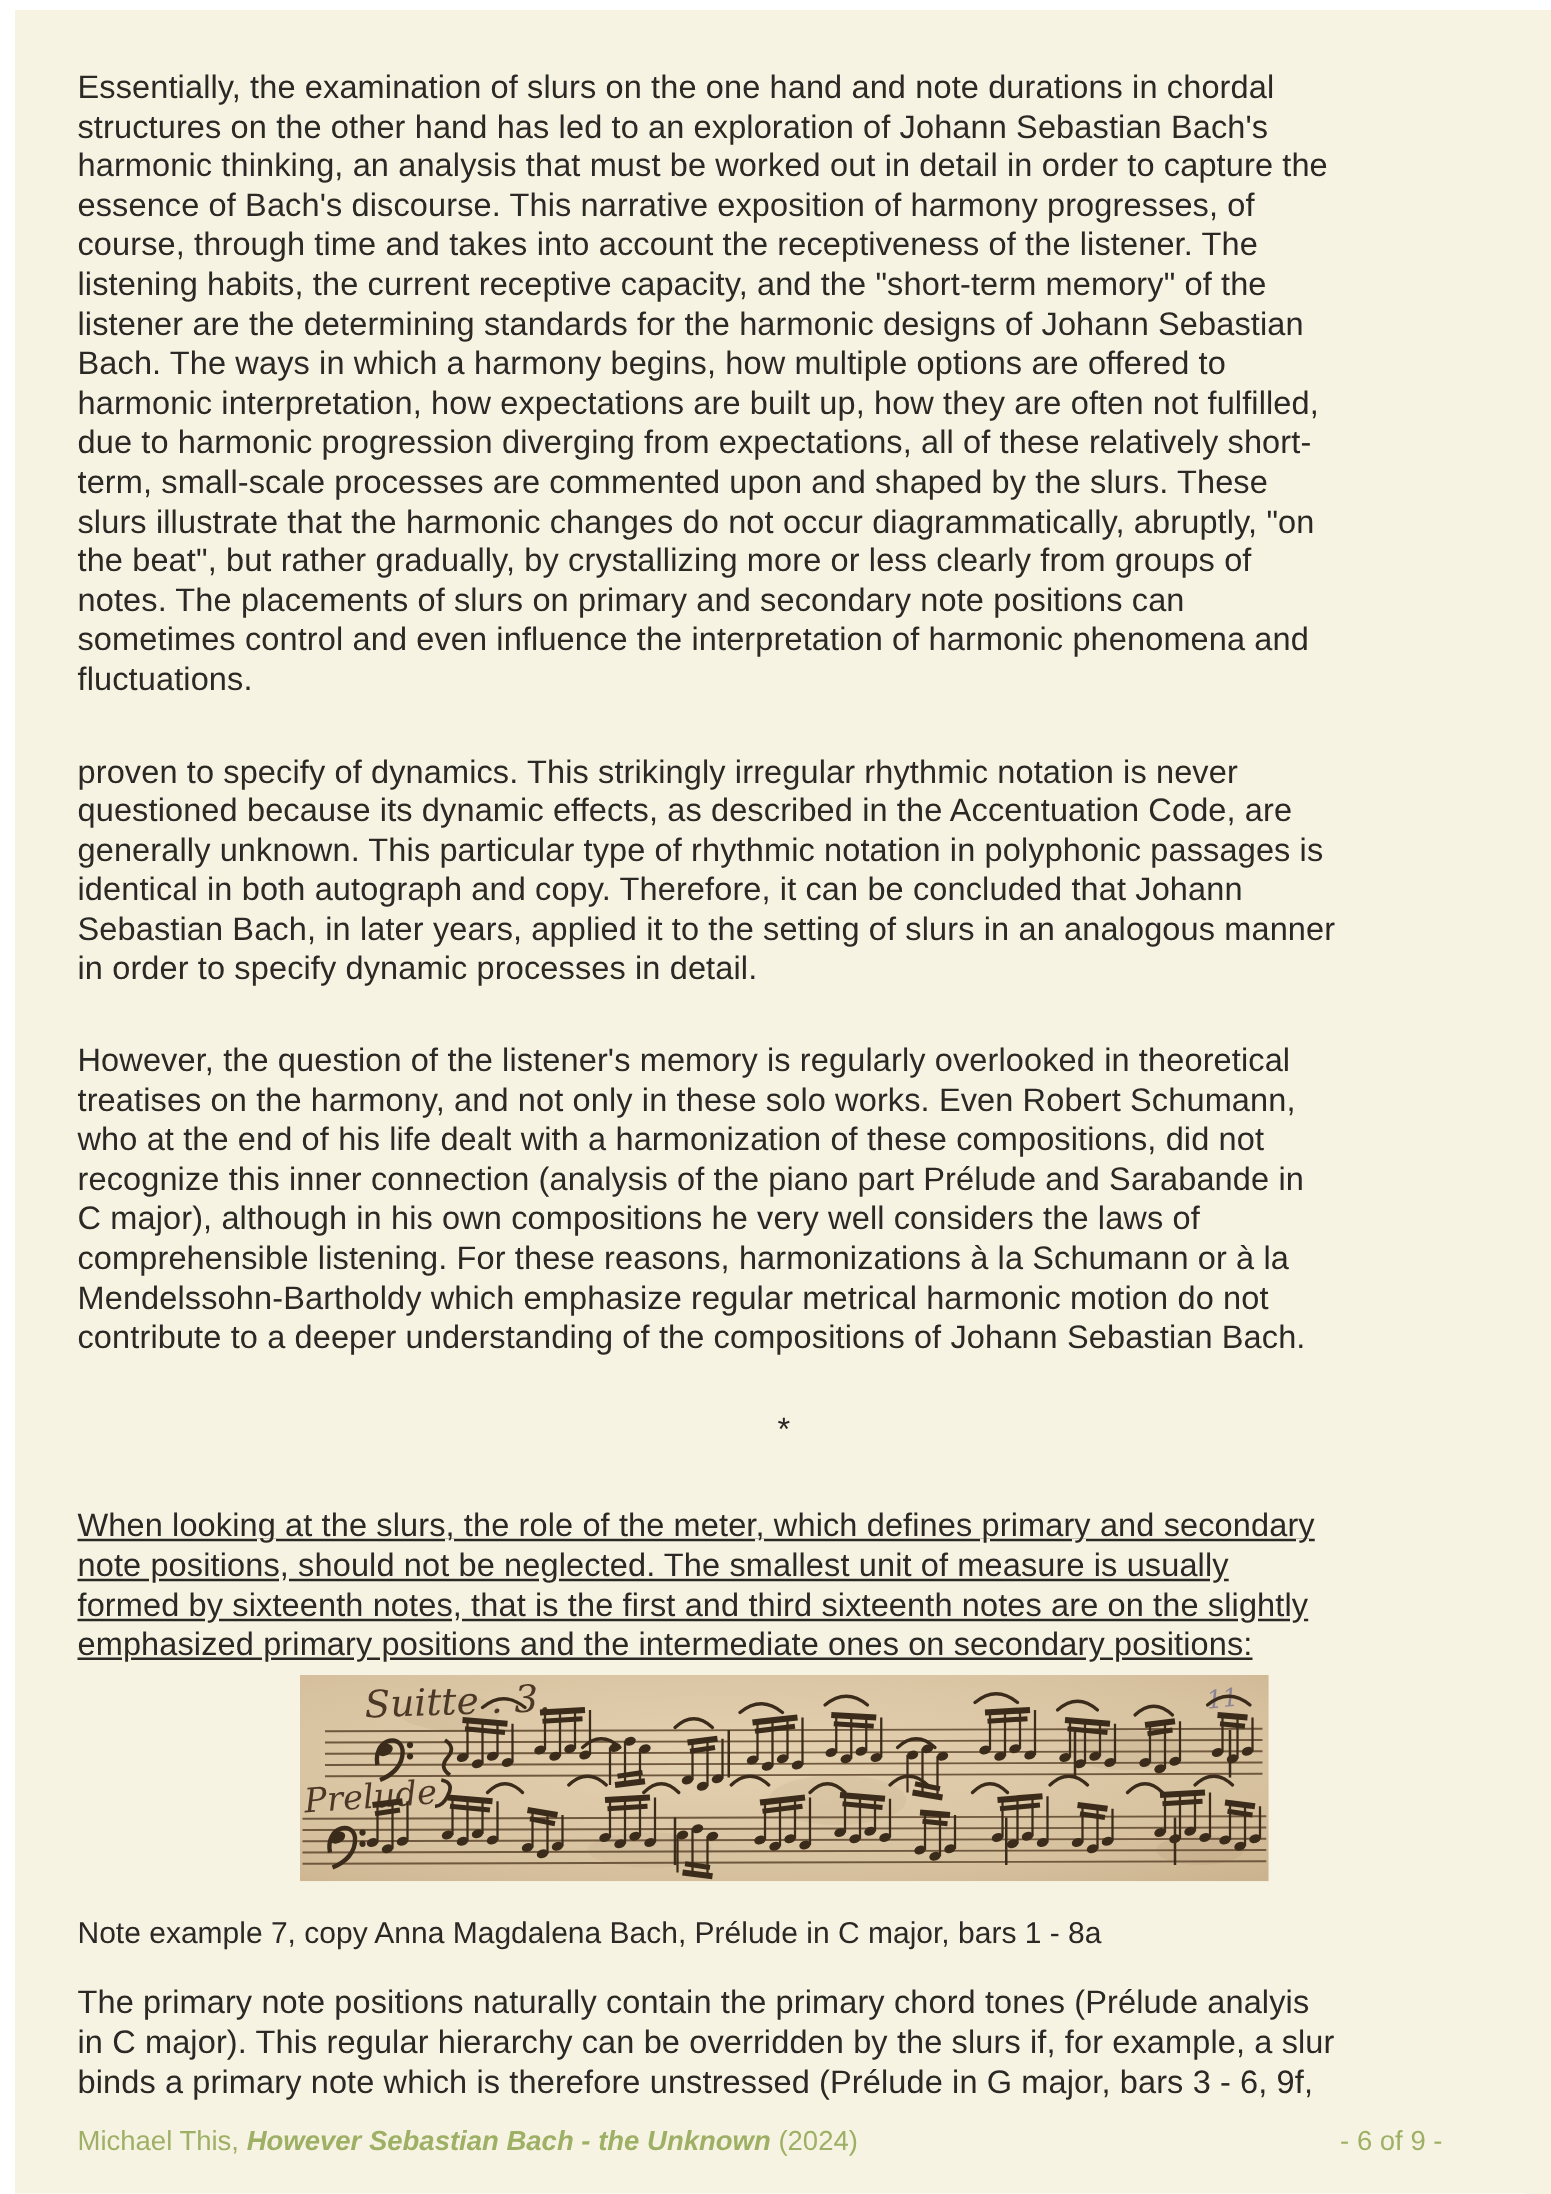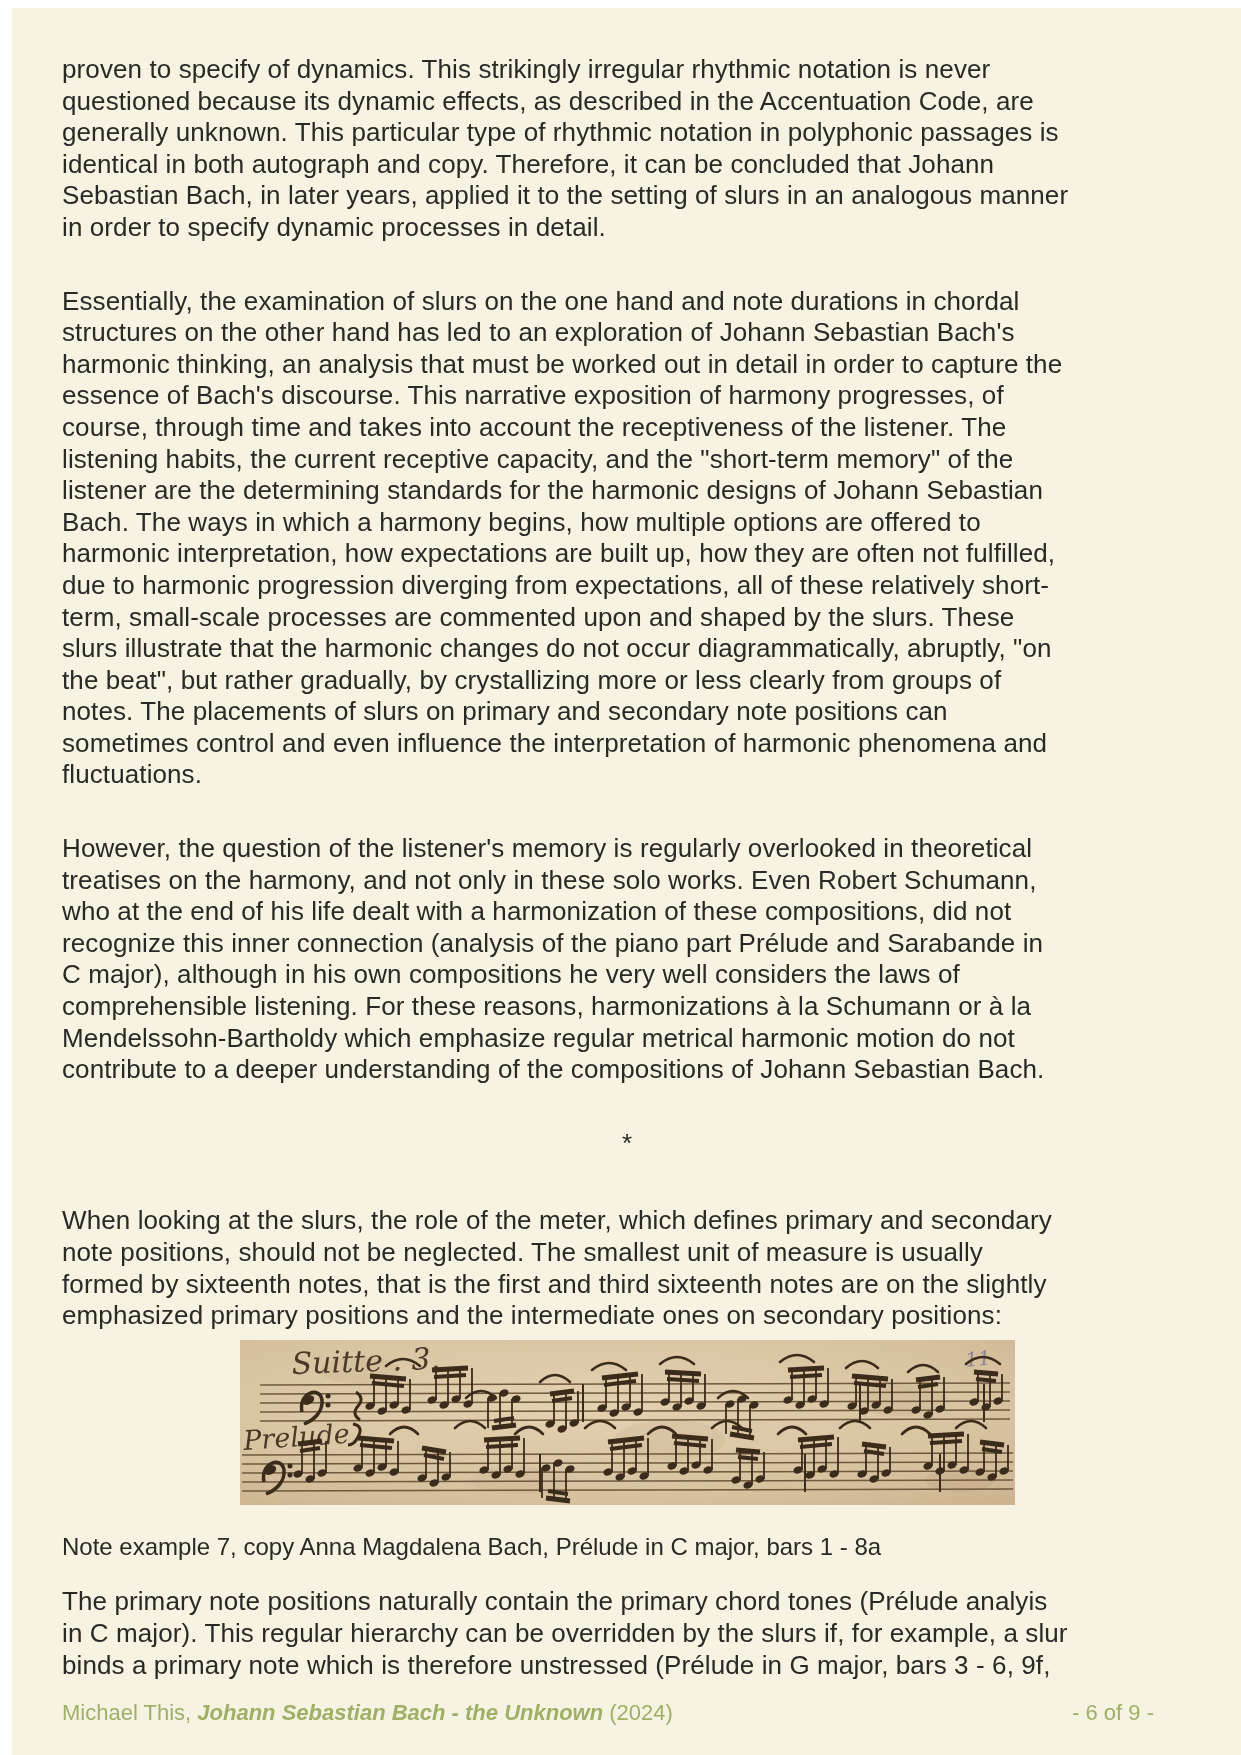--- a/index.html
+++ b/index.html
@@ -11,52 +11,52 @@
   .para{white-space:pre-line;font-size:26px;line-height:31.6px;margin:0 0 42px 0;
         letter-spacing:0.1px;}
   .separator{width:1130px;text-align:center;font-size:26px;line-height:31.6px;
         margin:28px 0 46px 0;}
   .figure-wrap{margin:8px 0 0 178px;width:775px;height:165px;}
   .figure-wrap svg{display:block;}
   .hand{font-family:"DejaVu Serif",serif;font-style:italic;}
   .caption{width:1130px;text-align:left;font-size:24px;line-height:31.6px;
         margin:26px 0 24px 0;}
   .para.last{margin-bottom:0;}
-  .para.pre-figure{margin-bottom:0;}
+  .para.pre-figure{margin-bottom:0;text-decoration:underline;}
   .footer{position:absolute;left:50px;right:87px;top:1692px;display:flex;
         justify-content:space-between;font-size:22px;line-height:26px;color:#9eb065;}
   .footer .title-em{font-weight:bold;font-style:italic;}
 </style>
 </head>
 <body>
 
 <div class="page">
   <div class="content">
-    <p class="para">proven to specify of dynamics. This strikingly irregular rhythmic notation is never
-questioned because its dynamic effects, as described in the Accentuation Code, are
-generally unknown. This particular type of rhythmic notation in polyphonic passages is
-identical in both autograph and copy. Therefore, it can be concluded that Johann
-Sebastian Bach, in later years, applied it to the setting of slurs in an analogous manner
-in order to specify dynamic processes in detail.</p>
     <p class="para">Essentially, the examination of slurs on the one hand and note durations in chordal
 structures on the other hand has led to an exploration of Johann Sebastian Bach's
 harmonic thinking, an analysis that must be worked out in detail in order to capture the
 essence of Bach's discourse. This narrative exposition of harmony progresses, of
 course, through time and takes into account the receptiveness of the listener. The
 listening habits, the current receptive capacity, and the "short-term memory" of the
 listener are the determining standards for the harmonic designs of Johann Sebastian
 Bach. The ways in which a harmony begins, how multiple options are offered to
 harmonic interpretation, how expectations are built up, how they are often not fulfilled,
 due to harmonic progression diverging from expectations, all of these relatively short-
 term, small-scale processes are commented upon and shaped by the slurs. These
 slurs illustrate that the harmonic changes do not occur diagrammatically, abruptly, "on
 the beat", but rather gradually, by crystallizing more or less clearly from groups of
 notes. The placements of slurs on primary and secondary note positions can
 sometimes control and even influence the interpretation of harmonic phenomena and
 fluctuations.</p>
+    <p class="para">proven to specify of dynamics. This strikingly irregular rhythmic notation is never
+questioned because its dynamic effects, as described in the Accentuation Code, are
+generally unknown. This particular type of rhythmic notation in polyphonic passages is
+identical in both autograph and copy. Therefore, it can be concluded that Johann
+Sebastian Bach, in later years, applied it to the setting of slurs in an analogous manner
+in order to specify dynamic processes in detail.</p>
     <p class="para">However, the question of the listener's memory is regularly overlooked in theoretical
 treatises on the harmony, and not only in these solo works. Even Robert Schumann,
 who at the end of his life dealt with a harmonization of these compositions, did not
 recognize this inner connection (analysis of the piano part Prélude and Sarabande in
 C major), although in his own compositions he very well considers the laws of
 comprehensible listening. For these reasons, harmonizations à la Schumann or à la
 Mendelssohn-Bartholdy which emphasize regular metrical harmonic motion do not
 contribute to a deeper understanding of the compositions of Johann Sebastian Bach.</p>
     <div class="separator">*</div>
     <p class="para pre-figure">When looking at the slurs, the role of the meter, which defines primary and secondary
@@ -339,16 +339,16 @@
     </div>
 
     <div class="caption">Note example 7, copy Anna Magdalena Bach, Prélude in C major, bars 1 - 8a</div>
 
     <p class="para last">The primary note positions naturally contain the primary chord tones (Prélude analyis
 in C major). This regular hierarchy can be overridden by the slurs if, for example, a slur
 binds a primary note which is therefore unstressed (Prélude in G major, bars 3 - 6, 9f,</p>
   </div>
 
   <div class="footer">
-    <div><span>Michael This, </span><span class="title-em">Johann Sebastian Bach - the Unknown</span><span> (2024)</span></div>
+    <div><span>Michael This, </span><span class="title-em">However Sebastian Bach - the Unknown</span><span> (2024)</span></div>
     <div>- 6 of 9 -</div>
   </div>
 </div>
 
 </body></html>

